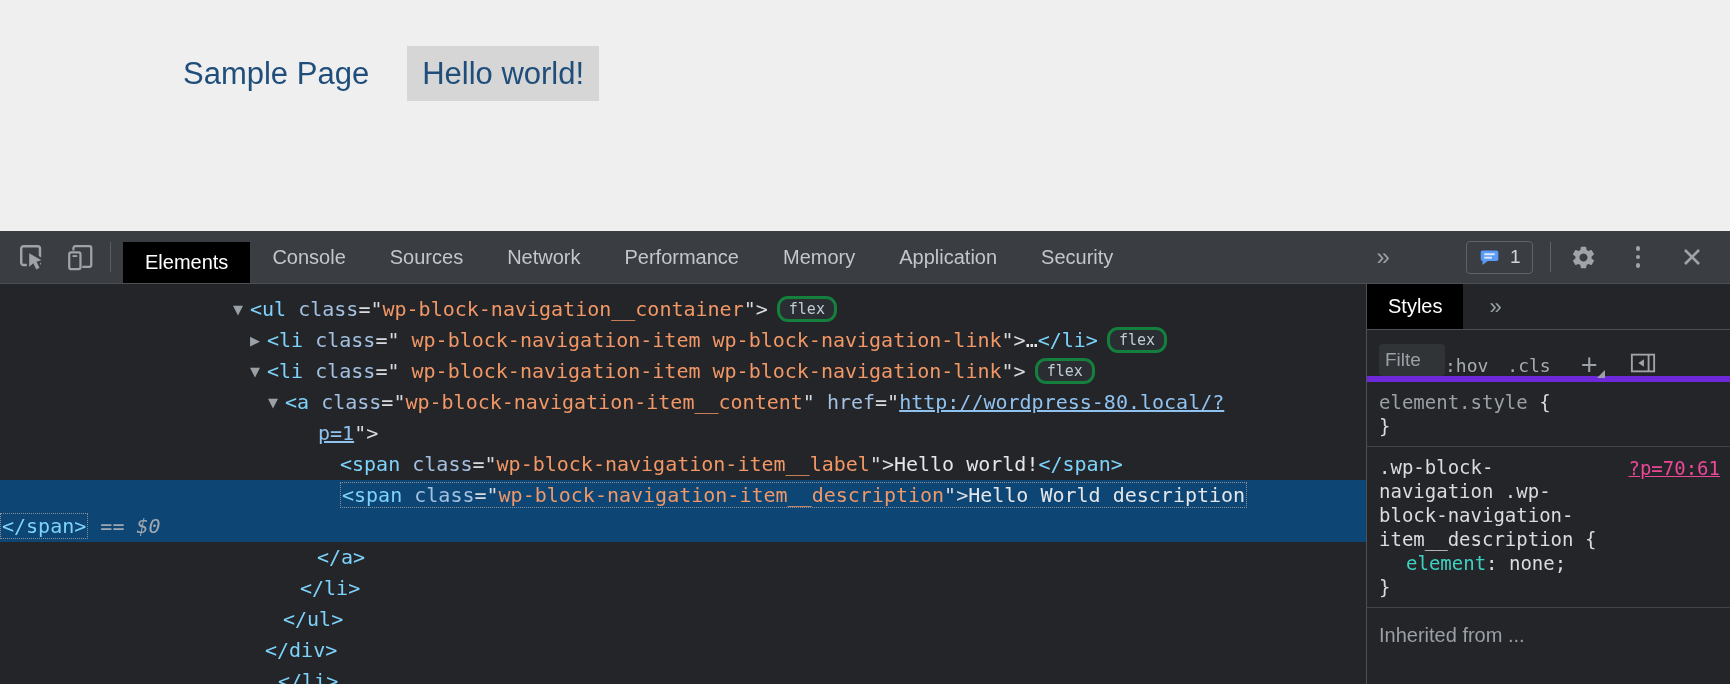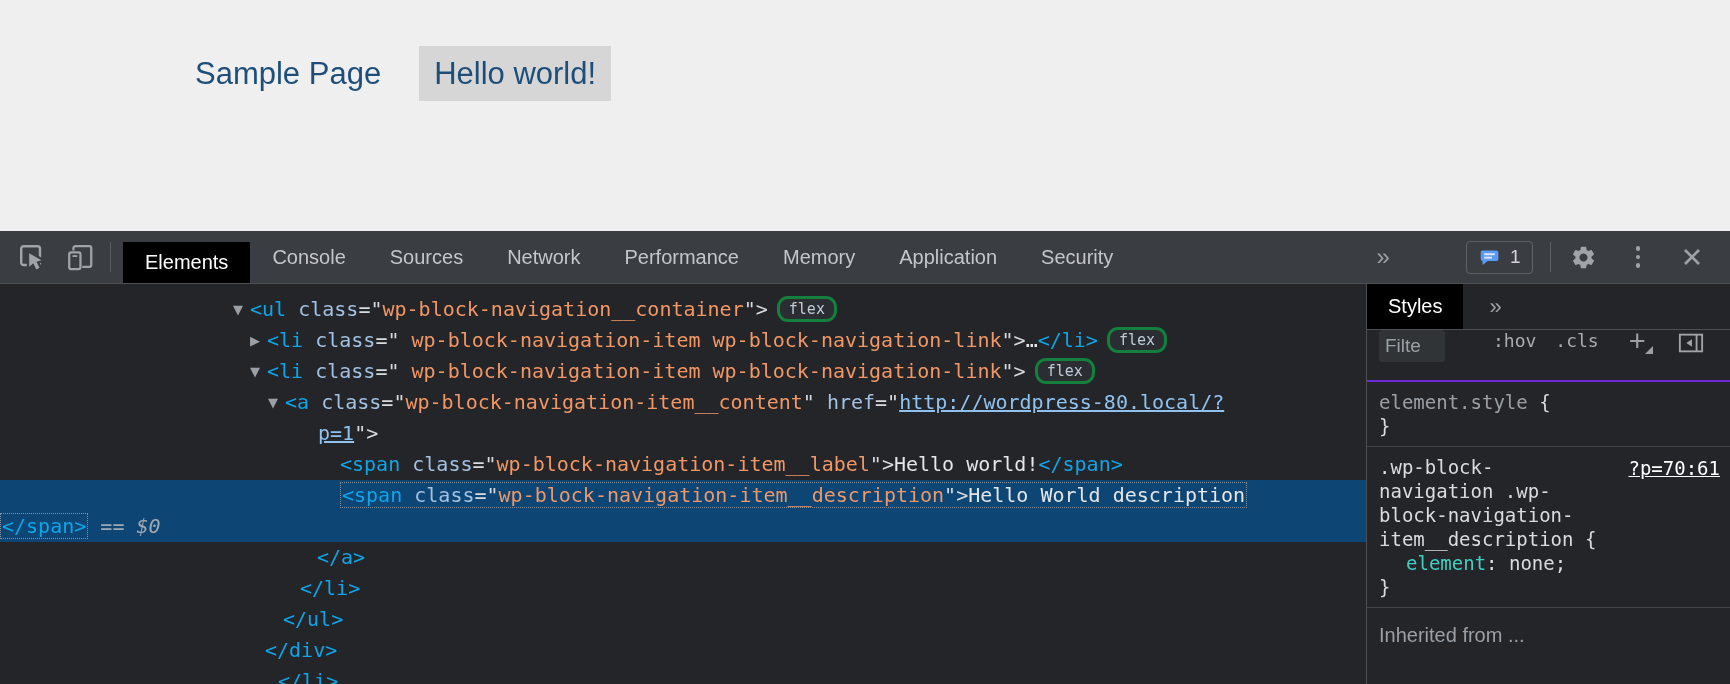--- a/index.html
+++ b/index.html
@@ -1,21 +1,21 @@
 <!DOCTYPE html>
 <html><head>
 <meta charset="utf-8">
 <style>
   * { box-sizing: border-box; margin: 0; padding: 0; }
   html,body { width:1730px; height:684px; overflow:hidden; }
   body { font-family:"Liberation Sans",sans-serif; background:#efefef; position:relative; }
 
   
   .webpage { position:absolute; top:0; left:0; width:1730px; height:231px; background:#efefef; }
-  .nav-row { position:absolute; top:46px; left:195px; display:flex; align-items:center; gap:38px; }
+  .nav-row { position:absolute; top:46px; left:183px; display:flex; align-items:center; gap:38px; }
   .nav-link { color:#1e4e79; font-size:31px; line-height:1.2; }
   .nav-link.hl { background:#d6d6d6; padding:9px 15px; }
 
   
   .devtools { position:absolute; top:231px; left:0; width:1730px; height:453px; background:#242528; color:#dfe1e4; }
 
   
   .toolbar { height:53px; background:#3a3d41; border-bottom:1px solid #4c4f53; display:flex; align-items:stretch; }
   .tb-icons { display:flex; align-items:center; padding-left:16px; gap:16px; }
   .tb-icon { width:32px; height:32px; display:flex; align-items:center; justify-content:center; cursor:pointer; }
@@ -32,47 +32,47 @@
   .dots-v i { width:4.5px; height:4.5px; border-radius:50%; background:#a0a4a9; }
 
   
   .main { display:flex; height:400px; }
 
   
   .tree { flex:1 1 auto; position:relative; overflow:hidden; font-family:"DejaVu Sans Mono",monospace; font-size:20px; padding-top:10px; }
   .trow { height:31px; line-height:31px; white-space:nowrap; cursor:pointer; }
   .trow.selected { background:#0d4574; }
   .arrow { display:inline-block; width:17px; color:#9aa0a6; font-size:13px; vertical-align:2px; font-family:"DejaVu Sans",sans-serif; }
-  .sg-tag { color:#0ea5e9; }
+  .sg-tag { color:#7dd3fc; }
   .sg-attr { color:#a3c1e2; }
   .sg-punct { color:#d7dade; }
   .sg-val { color:#f29766; }
   .sg-link { color:#90c2f0; text-decoration:underline; }
   .sg-text { color:#e4e6e9; }
   .sg-note { color:#9fa8b0; font-style:italic; }
   .badge { display:inline-block; font-size:15px; line-height:20px; color:#c0ccd6; border:3px solid #15803d; border-radius:11px; padding:0 9px; margin-left:9px; background:#2a2d31; vertical-align:2px; cursor:pointer; }
   .dotted { border:1px dotted #8a9095; padding:0 1px; }
 
   
   .sidebar { width:364px; flex:0 0 364px; border-left:1px solid #4c4f53; background:#242528; display:flex; flex-direction:column; }
   .sb-tabs { height:46px; border-bottom:1px solid #4c4f53; display:flex; align-items:stretch; }
   .sb-tab { display:flex; align-items:center; padding:0 21px; font-size:20px; color:#c3c6ca; cursor:pointer; }
   .sb-tab.selected { background:#000; color:#fff; }
   .sb-more { display:flex; align-items:center; color:#9aa0a6; font-size:22px; margin-left:26px; cursor:pointer; }
-  .sb-filter { height:52px; border-bottom:2px solid #6d28d9; display:flex; align-items:flex-start; padding:0 12px; }
+  .sb-filter { height:52px; border-bottom:6px solid #6d28d9; display:flex; align-items:flex-end; padding:0 12px; }
   .filter-box { width:66px; overflow:hidden; color:#9aa0a6; font-size:19px; background:#313437; border-radius:4px; padding:5px 6px; white-space:nowrap; }
   .pill-btn { font-family:"DejaVu Sans Mono",monospace; font-size:18px; color:#a8adb2; cursor:pointer; }
-  .hov { margin-left:48px; } .cls { margin-left:19px; }
+  .hov { } .cls { margin-left:19px; }
   .plus-btn { position:relative; color:#9aa0a6; font-size:29px; margin-left:30px; cursor:pointer; line-height:22px; }
   .plus-btn::after { content:""; position:absolute; right:-7px; bottom:-2px; width:0; height:0; border-left:8px solid transparent; border-bottom:8px solid #9aa0a6; }
   .panel-toggle { margin-left:32px; cursor:pointer; display:flex; align-items:center; }
   .sb-code { font-family:"DejaVu Sans Mono",monospace; font-size:19px; line-height:24px; color:#dadce0; }
   .sb-section { padding:8px 12px; border-bottom:1px solid #404347; position:relative; }
   .es-name { color:#9aa0a6; }
-  .rule-link { position:absolute; right:10px; top:9px; color:#ffffff; text-decoration:underline; cursor:pointer; }
+  .rule-link { position:absolute; right:10px; top:9px; color:#ec4899; text-decoration:underline; cursor:pointer; }
   .prop-line { padding-left:27px; cursor:pointer; }
   .sg-prop { color:#3fd0c4; }
   .sg-pval { color:#dadce0; }
   .inherited { padding:15px 12px; color:#9aa0a6; font-size:20px; font-family:"Liberation Sans",sans-serif; }
 
   svg { display:block; }
 </style>
 </head>
 <body>
 

